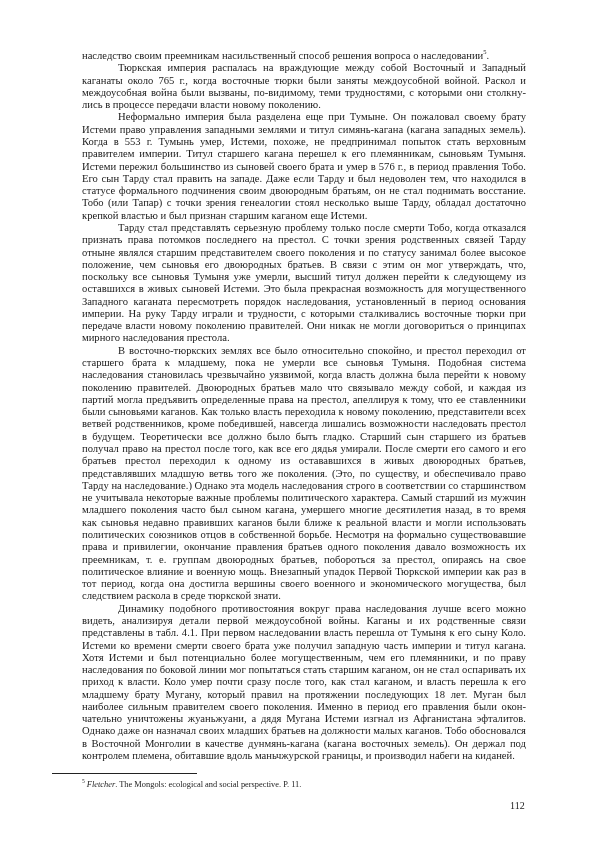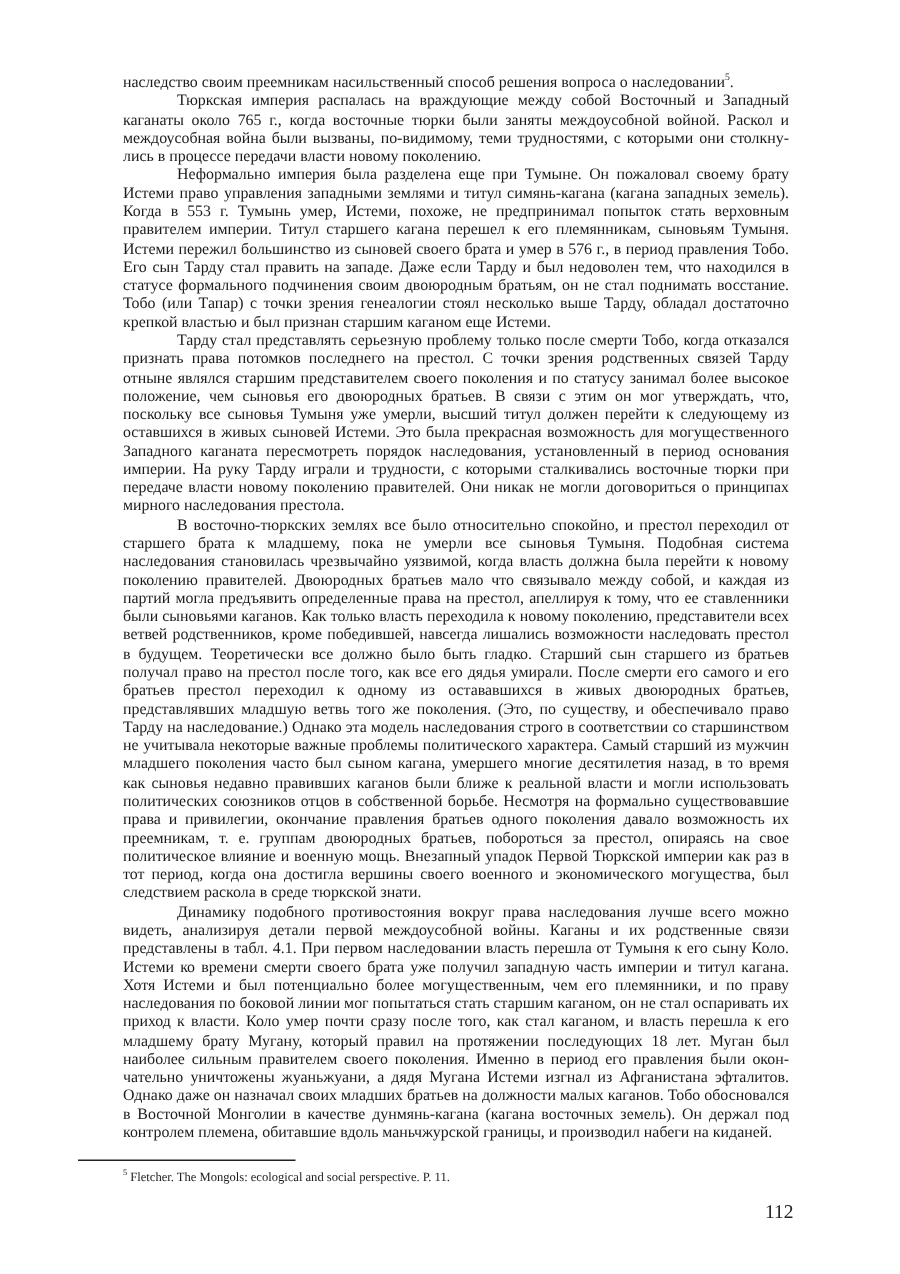--- a/index.html
+++ b/index.html
@@ -16,26 +16,26 @@
   sup.fn { font-size: 6.5px; vertical-align: super; line-height: 0; }
   .footnote-rule {
     position: absolute; left: 52px; top: 773px; width: 145px; height: 0;
     border-top: 1px solid #222;
   }
   .footnote {
     position: absolute; left: 82px; top: 780px; width: 450px;
     font-family: "Liberation Serif", "DejaVu Serif", serif;
     font-size: 8.4px; line-height: 10px; color: #1a1a1a;
   }
-  .footnote .author { }
+  .footnote .author { font-style: italic; }
   .footnote sup { font-size: 5.5px; vertical-align: super; line-height: 0; }
   .page-number {
     position: absolute; left: 510px; top: 800px;
     font-family: "Liberation Serif", "DejaVu Serif", serif;
-    font-size: 13px; color: #222;
+    font-size: 10px; color: #222;
   }
 </style>
 </head>
 <body>
 
 <div class="page">
   <div class="text-block">
     <p><span>наследство своим преемникам насильственный способ решения вопроса о наследовании</span><sup class="fn">5</sup><span>.</span></p>
     <p class="indent">Тюркская империя распалась на враждующие между собой Восточный и Западный каганаты около 765 г., когда восточные тюрки были заняты междоусобной войной. Раскол и междоусобная война были вызваны, по-видимому, теми трудностями, с которыми они столкну-лись в процессе передачи власти новому поколению.</p>
     <p class="indent">Неформально империя была разделена еще при Тумыне. Он пожаловал своему брату Истеми право управления западными землями и титул симянь-кагана (кагана западных земель). Когда в 553 г. Тумынь умер, Истеми, похоже, не предпринимал попыток стать верховным правителем империи. Титул старшего кагана перешел к его племянникам, сыновьям Тумыня. Истеми пережил большинство из сыновей своего брата и умер в 576 г., в период правления Тобо. Его сын Тарду стал править на западе. Даже если Тарду и был недоволен тем, что находился в статусе формального подчинения своим двоюродным братьям, он не стал поднимать восстание. Тобо (или Тапар) с точки зрения генеалогии стоял несколько выше Тарду, обладал достаточно крепкой властью и был признан старшим каганом еще Истеми.</p>

